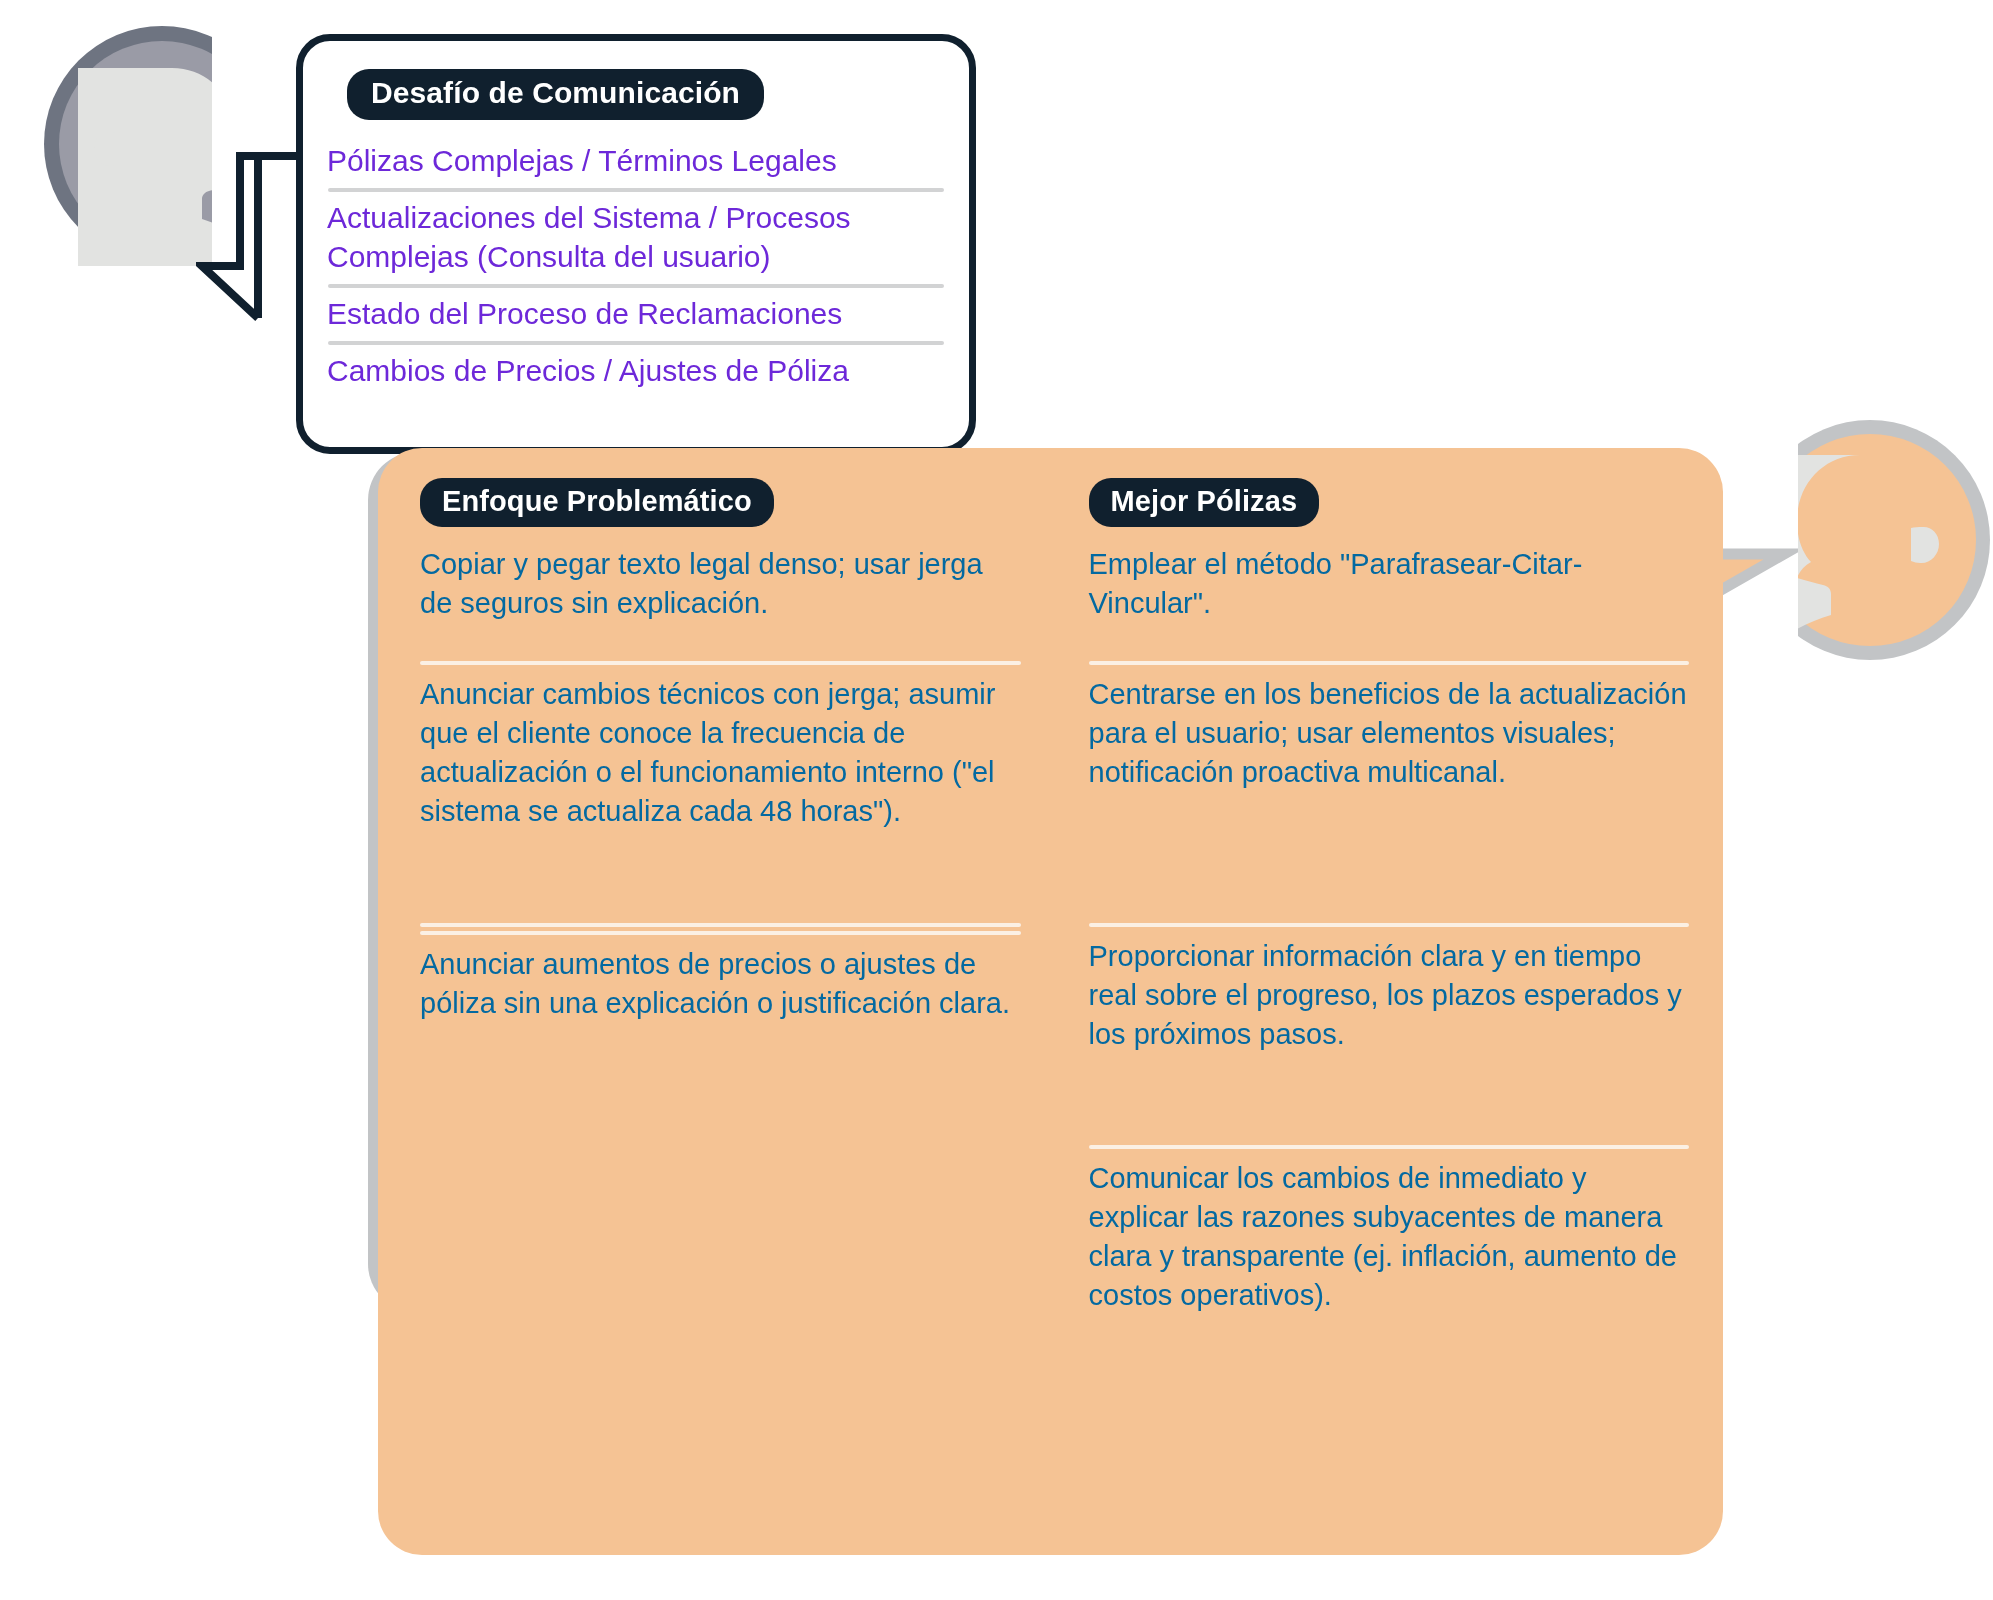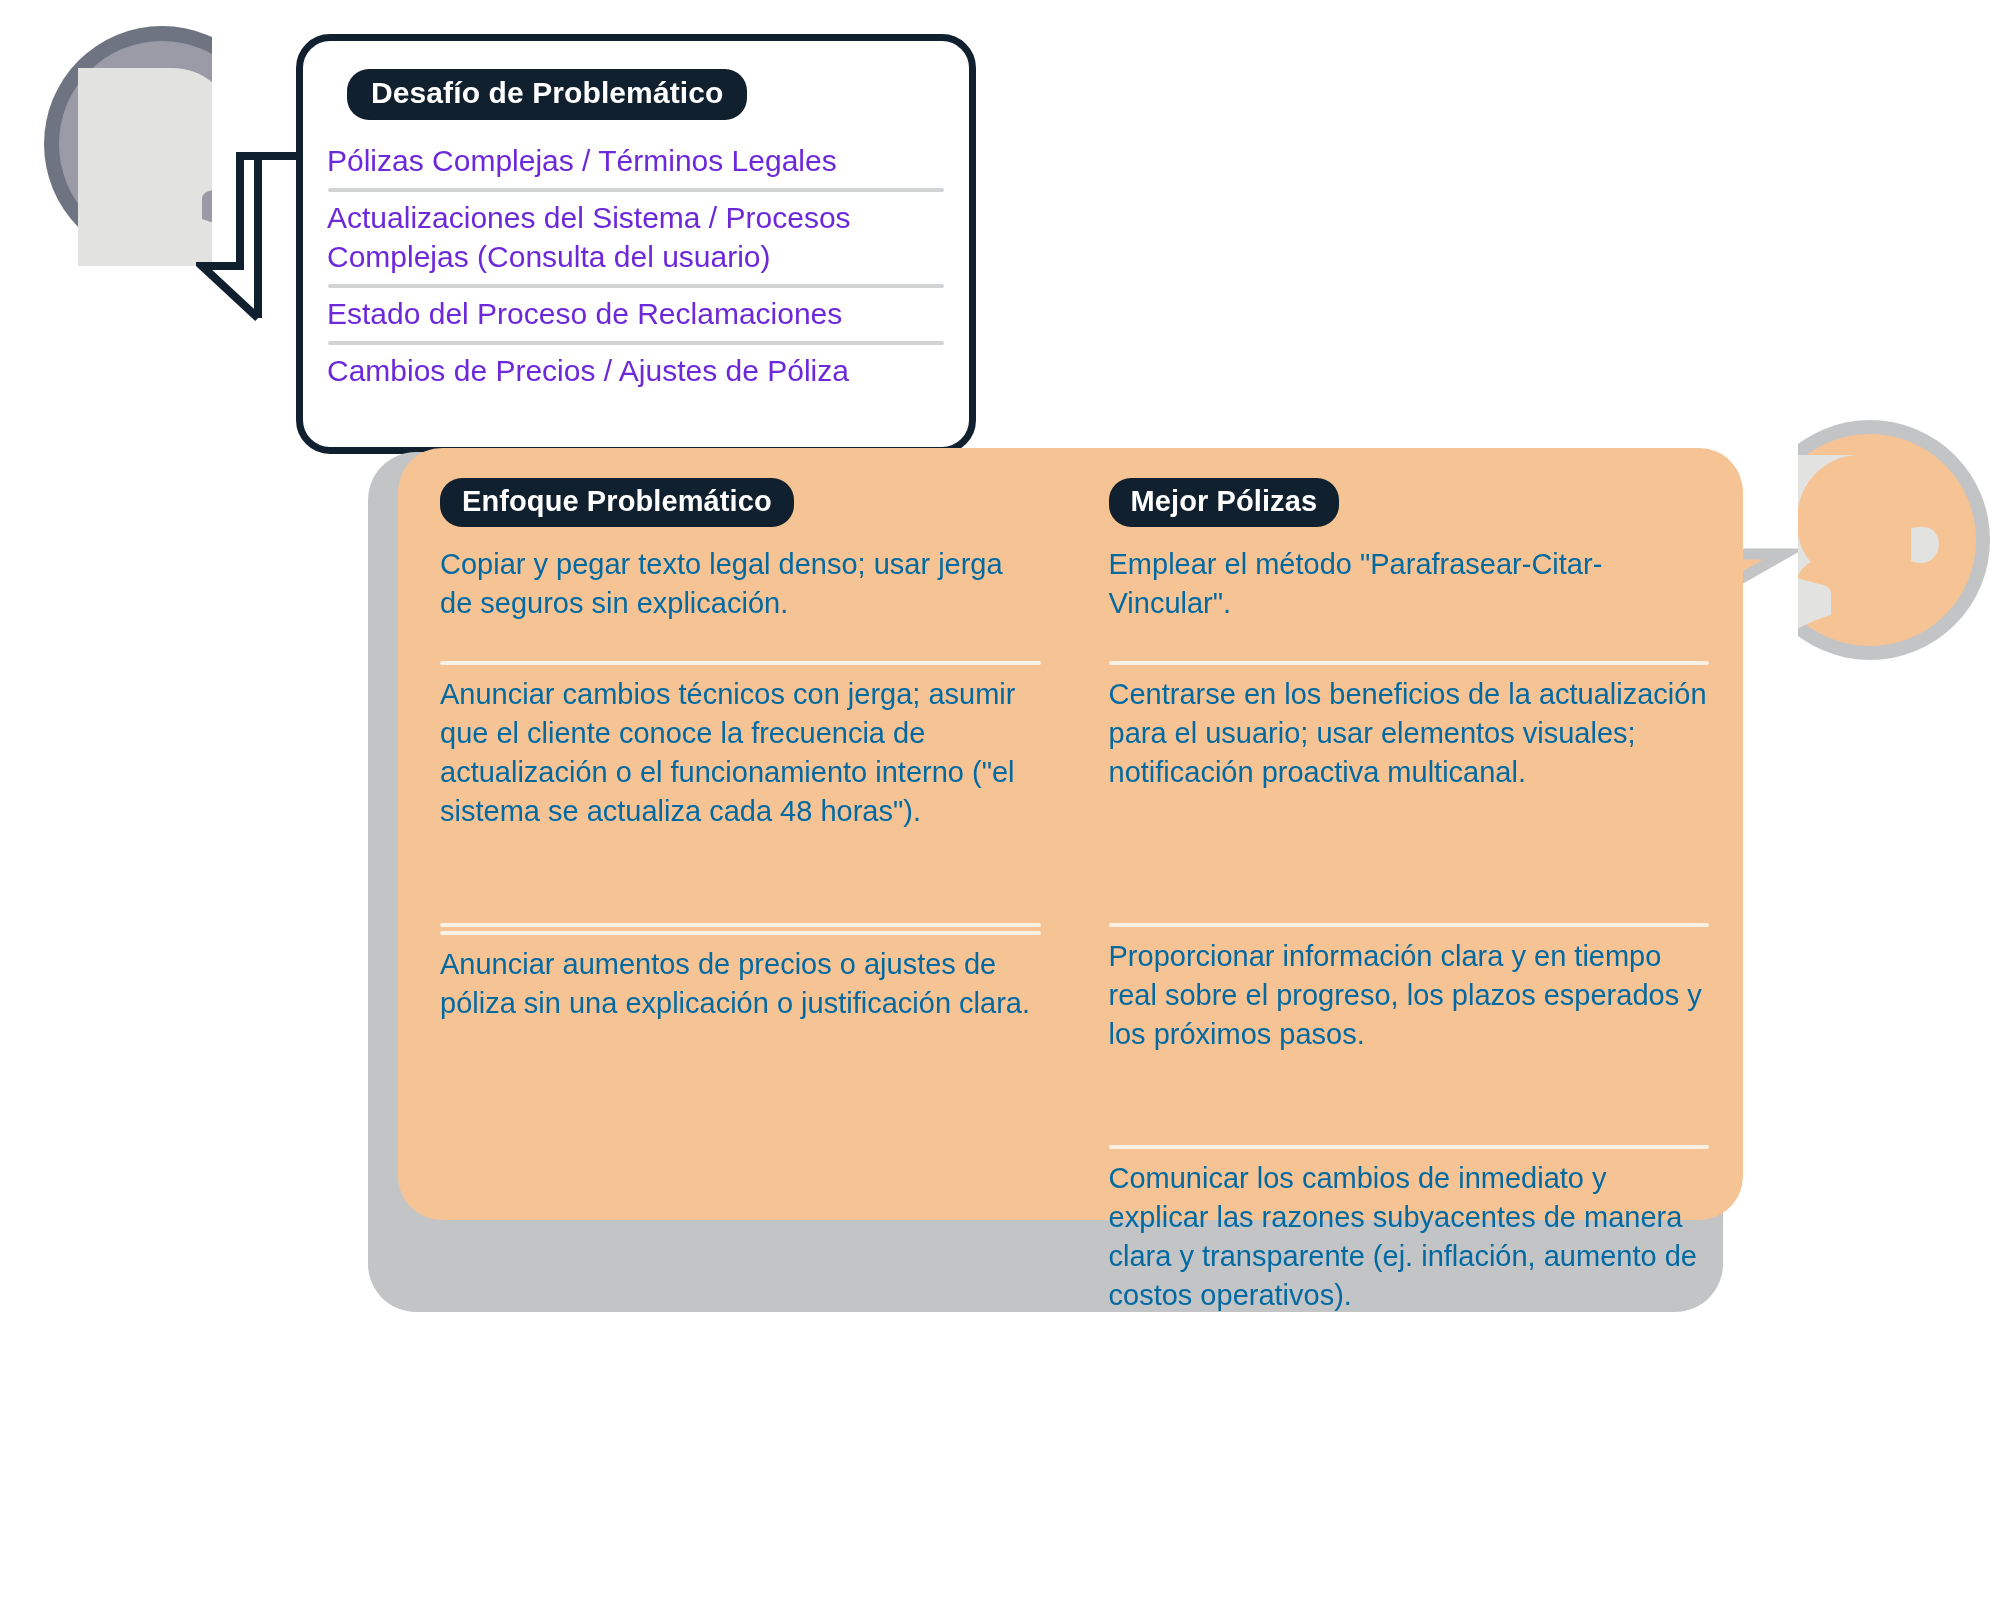--- a/index.html
+++ b/index.html
@@ -36,22 +36,22 @@
     padding:6px 2px 8px 2px;
   }
   .ch-sep{height:4px;background:#d2d3d4;margin:0 3px;border-radius:2px;}
 
   
   #practice-shadow{
     position:absolute;left:368px;top:452px;width:1355px;height:860px;
     background:#c2c4c6;border-radius:48px;
   }
   #practice-panel{
-    position:absolute;left:378px;top:448px;width:1345px;height:772px;
-    background:#f5c394;border-radius:44px;margin-left:20px;
+    position:absolute;left:378px;top:448px;width:1345px;height:1107px;
+    background:#f5c394;border-radius:44px;
   }
   #practice-tail{position:absolute;left:1672px;top:540px;width:140px;height:120px;}
 
   #practice-cols{
     position:absolute;left:0;top:0;width:100%;height:100%;
     display:flex;padding:22px 28px 18px 28px;box-sizing:border-box;gap:48px;
   }
   .pcol{flex:1;display:flex;flex-direction:column;min-width:0;}
   .pcol .pill{align-self:flex-start;font-size:29px;margin:8px 0 10px 14px;
               padding:7px 22px 10px 22px;}
@@ -92,21 +92,21 @@
   </div>
 
   <svg id="challenge-tail" viewBox="0 0 150 175">
     <path d="M148 4 L42 4 L42 118 L2 118 L60 171 L60 4 Z" fill="#ffffff"></path>
     <path d="M150 6 L44 6 L44 116 L6 116 L62 168" fill="none" stroke="#10202e" stroke-width="8" stroke-linejoin="miter" stroke-linecap="butt"></path>
     <path d="M62 168 L62 6" fill="none" stroke="#10202e" stroke-width="8"></path>
   </svg>
 
   <div id="challenge-bubble">
     <div id="challenge-head">
-      <span class="pill">Desafío de Problemático</span>
+      <span class="pill">Desafío de Comunicación</span>
     </div>
 
     <div id="challenge-list">
       <div class="ch-item">Pólizas Complejas / Términos Legales</div>
       <div class="ch-sep"></div>
       <div class="ch-item">Actualizaciones del Sistema / Procesos Complejas (Consulta del usuario)</div>
       <div class="ch-sep"></div>
       <div class="ch-item">Estado del Proceso de Reclamaciones</div>
       <div class="ch-sep"></div>
       <div class="ch-item">Cambios de Precios / Ajustes de Póliza</div>

